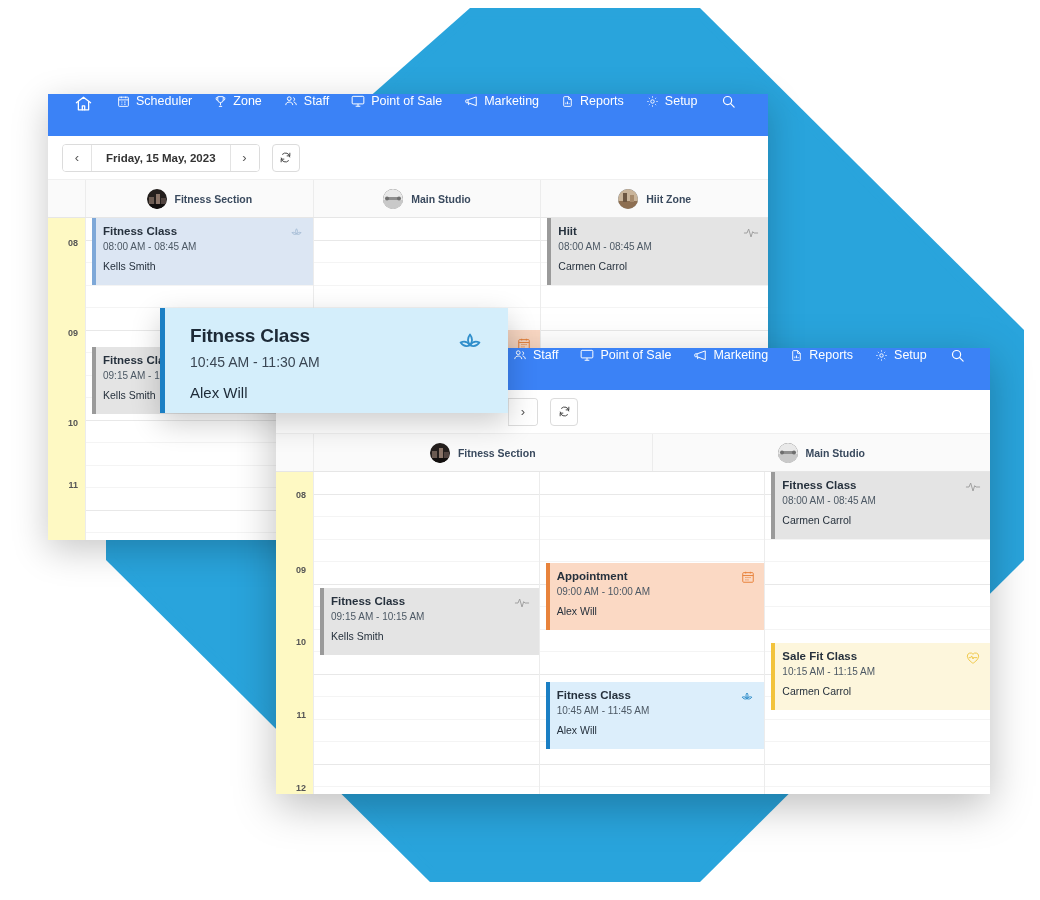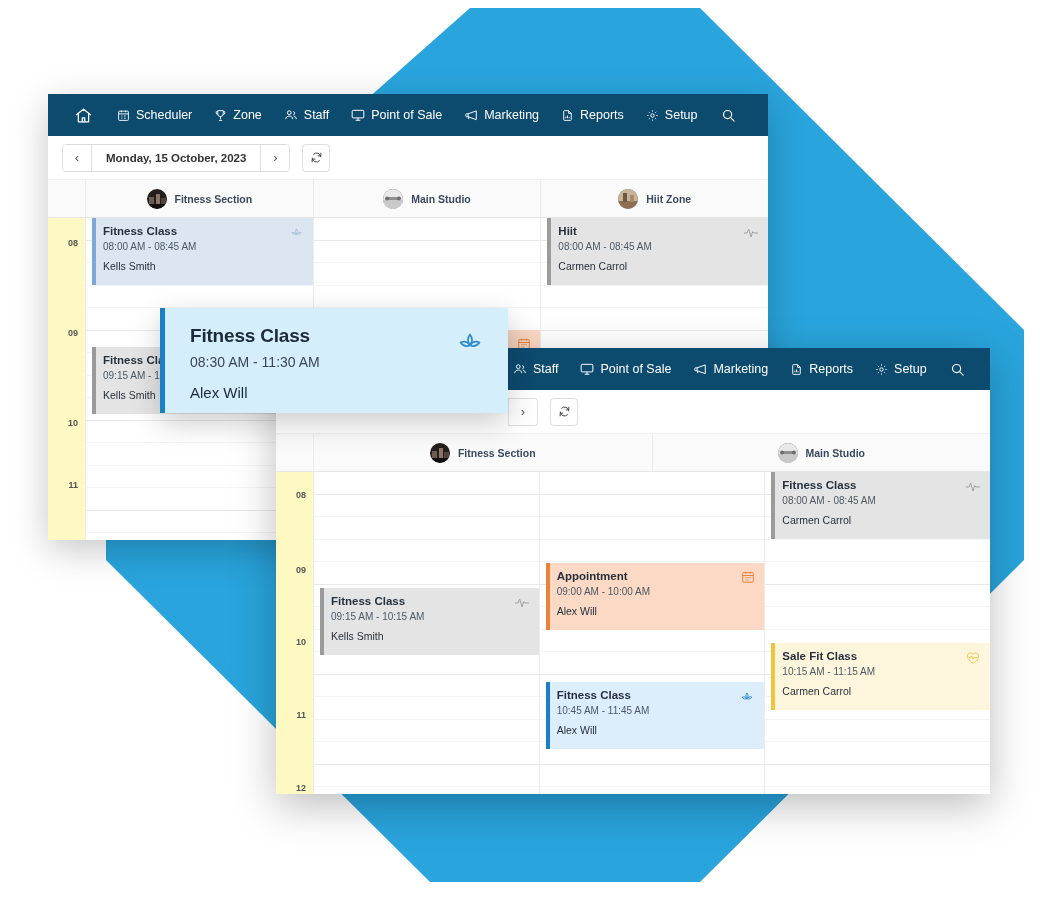--- a/index.html
+++ b/index.html
@@ -11,21 +11,21 @@
   .bg-blob svg{display:block;}
 
   
   .window{position:absolute;background:#ffffff;overflow:hidden;}
   .win-back{left:48px;top:94px;width:720px;height:446px;
             box-shadow:0 10px 34px rgba(0,0,0,.22);}
   .win-front{left:276px;top:348px;width:714px;height:446px;
              box-shadow:0 12px 40px rgba(0,0,0,.26);}
 
   
-  .navbar{height:42px;background:#0c4a6e;display:flex;align-items:center;
+  .navbar{height:42px;background:#3b82f6;display:flex;align-items:flex-start;
           padding:0 0 0 12px;box-sizing:border-box;}
   .nav-home{width:46px;display:flex;align-items:center;justify-content:center;}
   .nav-items{display:flex;align-items:center;gap:0;}
   .nav-item{display:flex;align-items:center;gap:6px;color:#ffffff;
             font-size:12.5px;padding:0 11px;white-space:nowrap;cursor:pointer;}
   .nav-item .ico{display:flex;align-items:center;}
   .nav-search{padding:0 14px 0 12px;display:flex;align-items:center;cursor:pointer;}
   svg{display:block;}
 
   
@@ -180,21 +180,21 @@
       <svg width="15" height="15" viewBox="0 0 24 24" fill="none" stroke="#fff" stroke-width="1.9" stroke-linecap="round">
           <circle cx="10.5" cy="10.5" r="6.5"></circle>
           <path d="M15.5 15.5L21 21"></path>
         </svg>
     </div>
   </div>
 
   <div class="datebar">
     <div class="datenav">
       <div class="arrow left">‹</div>
-      <div class="dlabel">Monday, 15 October, 2023</div>
+      <div class="dlabel">Friday, 15 May, 2023</div>
       <div class="arrow right">›</div>
     </div>
     <div class="refresh-btn">
       <svg width="13" height="13" viewBox="0 0 24 24" fill="none" stroke="#444" stroke-width="1.8" stroke-linecap="round">
           <path d="M20 11a8 8 0 0 0-13.6-5M4 13a8 8 0 0 0 13.6 5"></path>
           <path d="M20 4v5h-5M4 20v-5h5"></path>
         </svg>
     </div>
   </div>
 
@@ -599,21 +599,21 @@
           </span>
         </div>
       </div>
     </div>
   </div>
 </div>
 
 <div class="tip">
   <span class="bar"></span>
   <div class="tt">Fitness Class</div>
-  <div class="ts">08:30 AM - 11:30 AM</div>
+  <div class="ts">10:45 AM - 11:30 AM</div>
   <div class="tp">Alex Will</div>
   <span class="tico">
     <svg width="28" height="28" viewBox="0 0 24 24" fill="none" stroke="#2f8ecb" stroke-width="1.5" stroke-linejoin="round">
         <path d="M12 5.5c2.2 2.9 2.2 6.3 0 9.3-2.2-3-2.2-6.4 0-9.3z"></path>
         <path d="M12 14.8c-2.9 1.4-6.1.4-8.1-2.4 3.1-1.5 6.1-.5 8.1 2.4z"></path>
         <path d="M12 14.8c2.9 1.4 6.1.4 8.1-2.4-3.1-1.5-6.1-.5-8.1 2.4z"></path>
       </svg>
   </span>
 </div>
 

